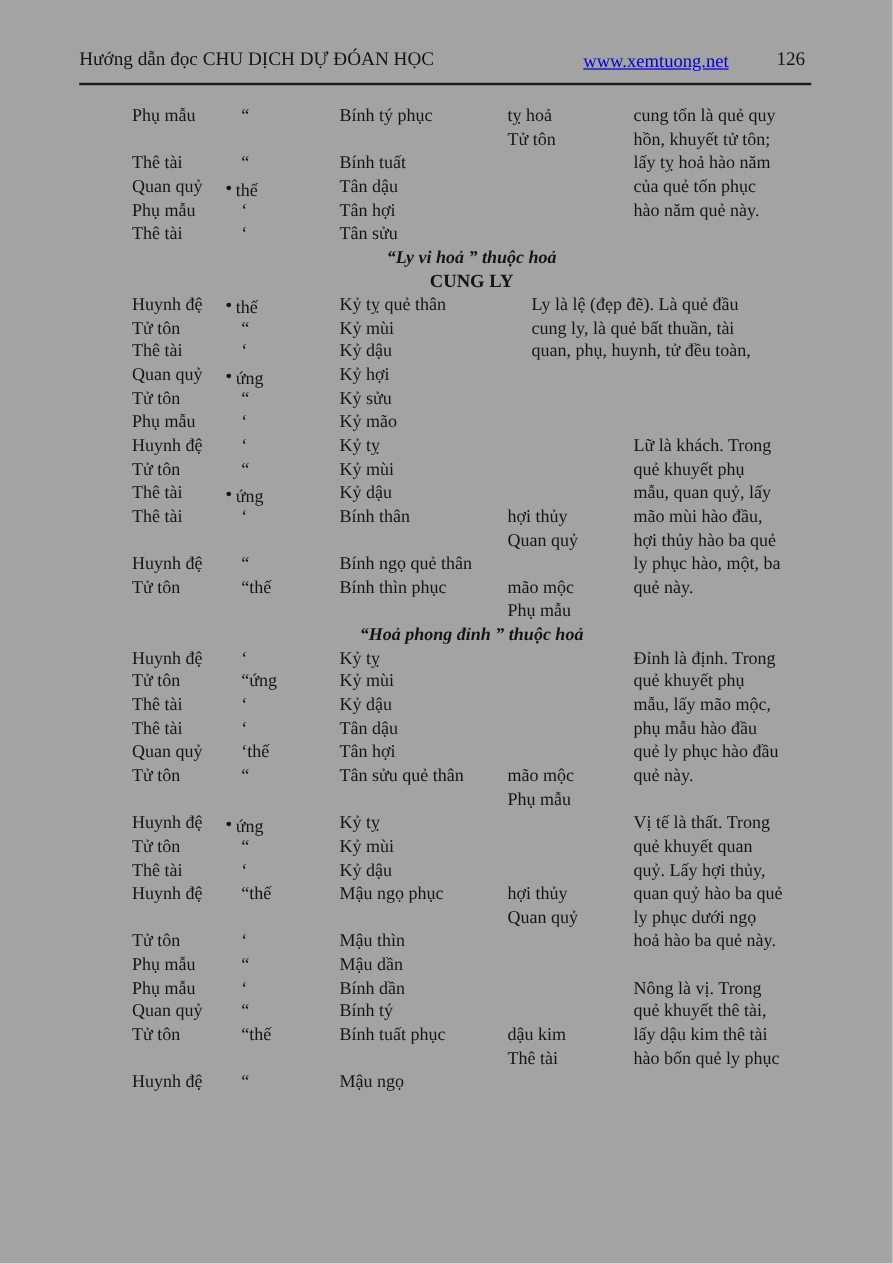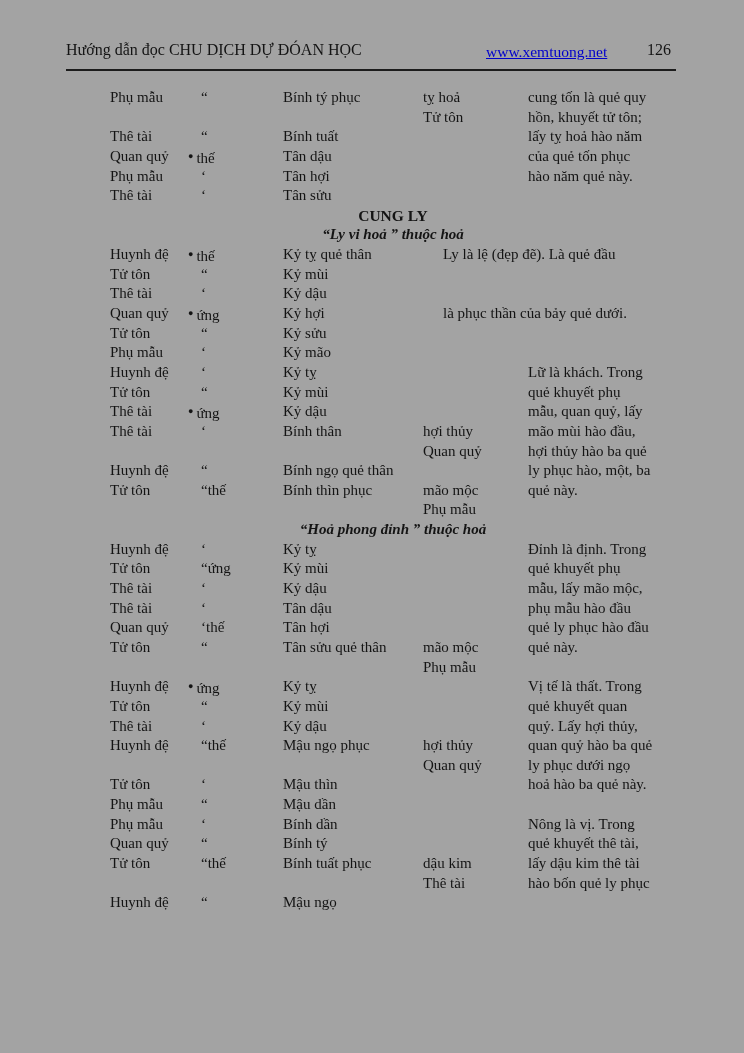--- a/index.html
+++ b/index.html
@@ -101,48 +101,49 @@
           <div class="line row">
     <span class="cell c1">Thê tài</span>
     <span class="cell c2">‘</span>
     <span class="cell c3">Tân sửu</span>
     <span class="cell c4"></span>
     <span class="cell c5"></span>
   </div>
         </div>
   </section>
       <section class="sec-1">
+    <div class="line subtitle">“Ly vi hoả ” thuộc hoả</div>
     <div class="line heading">CUNG LY</div>
-    <div class="line subtitle">“Ly vi hoả ” thuộc hoả</div>
     <div class="rows">
           <div class="line row">
     <span class="cell c1">Huynh đệ</span>
     <span class="cell c2 b"><span class="bullet">●</span>thế</span>
     <span class="cell c3">Kỷ tỵ quẻ thân</span>
     <span class="cell c4"></span>
     <span class="cell c5">Ly là lệ (đẹp đẽ). Là quẻ đầu</span>
   </div>
           <div class="line row">
     <span class="cell c1">Tử tôn</span>
     <span class="cell c2">“</span>
     <span class="cell c3">Kỷ mùi</span>
     <span class="cell c4"></span>
+    <span class="cell c5">cung ly, là quẻ bất thuần, tài</span>
   </div>
           <div class="line row">
     <span class="cell c1">Thê tài</span>
     <span class="cell c2">‘</span>
     <span class="cell c3">Kỷ dậu</span>
     <span class="cell c4"></span>
+    <span class="cell c5">quan, phụ, huynh, tử đều toàn,</span>
   </div>
           <div class="line row">
     <span class="cell c1">Quan quỷ</span>
     <span class="cell c2 b"><span class="bullet">●</span>ứng</span>
     <span class="cell c3">Kỷ hợi</span>
     <span class="cell c4"></span>
-    <span class="cell c5">là phục thần của bảy quẻ dưới.</span>
   </div>
           <div class="line row">
     <span class="cell c1">Tử tôn</span>
     <span class="cell c2">“</span>
     <span class="cell c3">Kỷ sửu</span>
     <span class="cell c4"></span>
     <span class="cell c5"></span>
   </div>
           <div class="line row">
     <span class="cell c1">Phụ mẫu</span>

